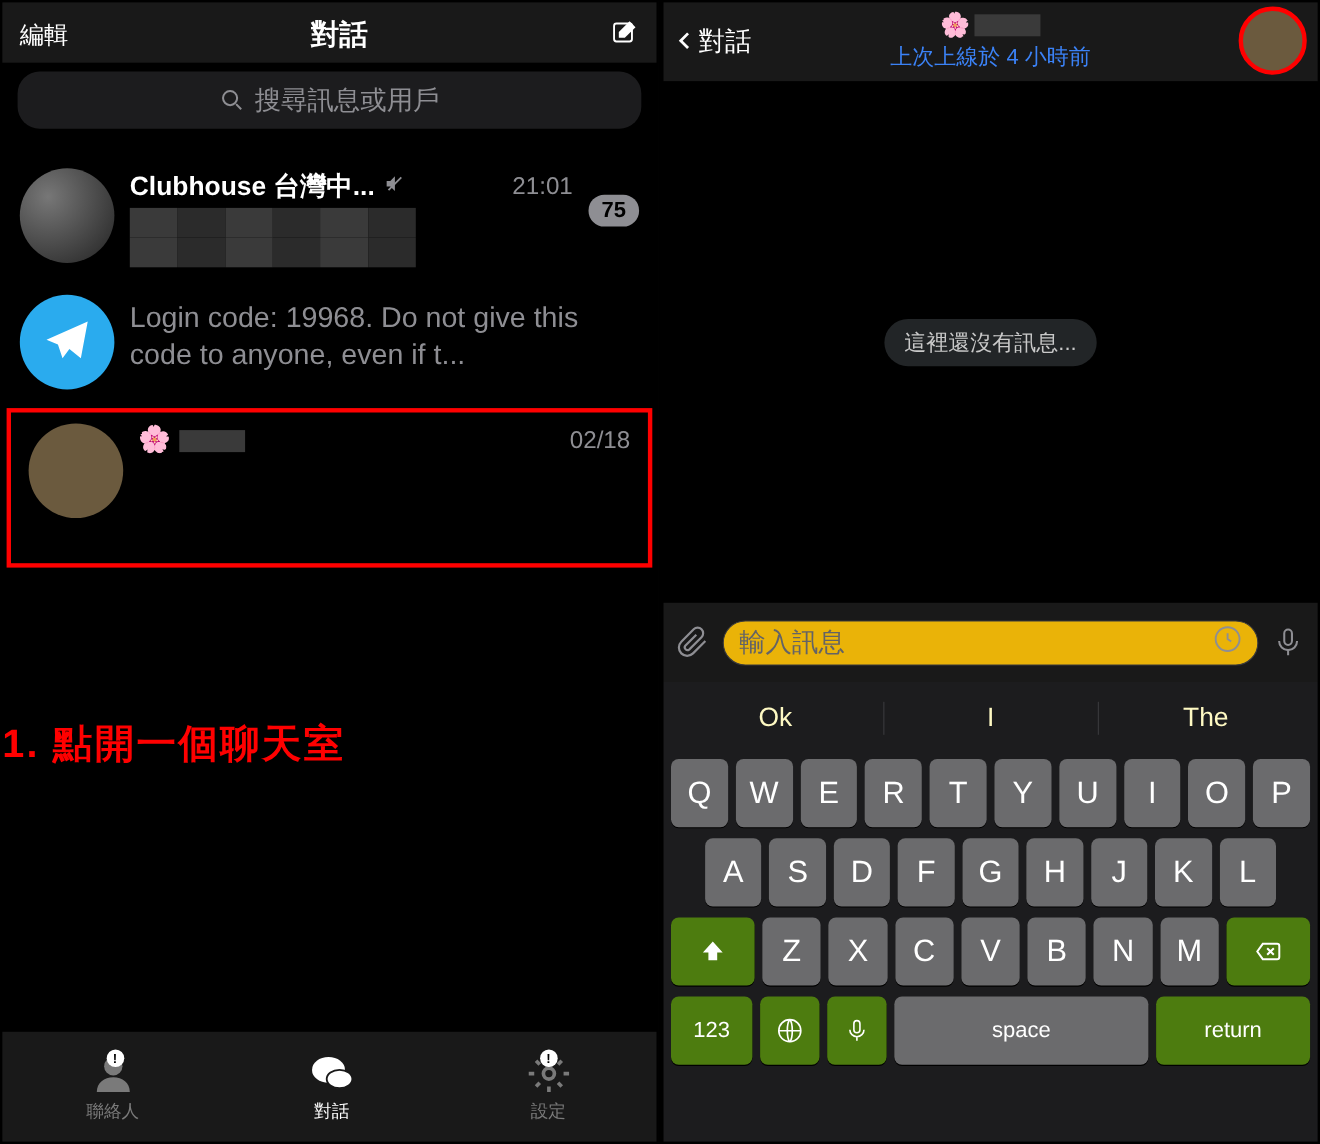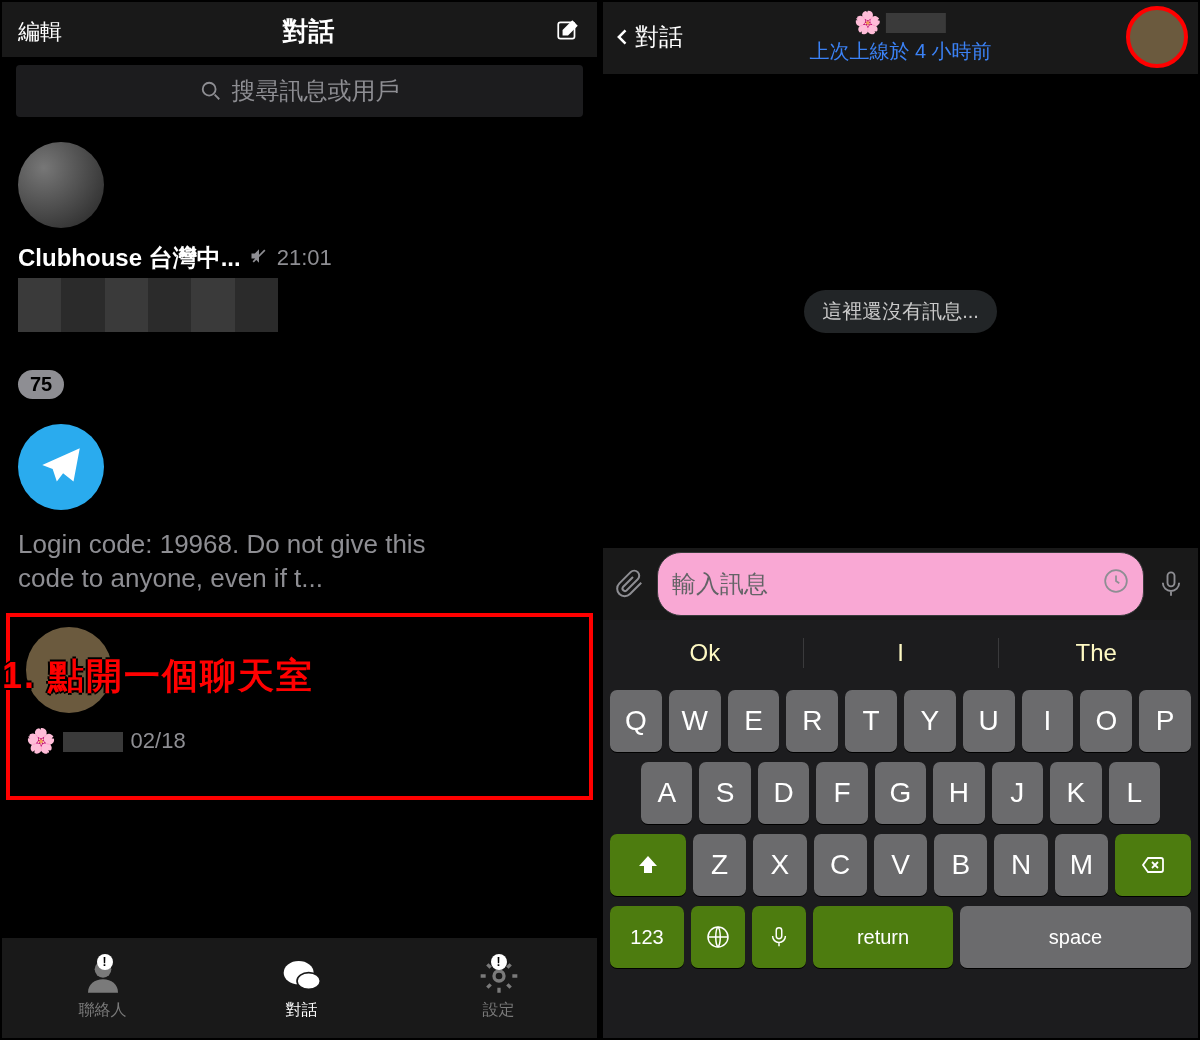--- a/index.html
+++ b/index.html
@@ -5,23 +5,23 @@
   * { box-sizing: border-box; margin:0; padding:0; font-family: -apple-system, "Helvetica Neue", Arial, sans-serif; }
   body { background:#fff; width:1200px; height:1040px; display:flex; }
   .pane { position:relative; flex:1; background:#000; color:#fff; overflow:hidden; border:2px solid #000; }
   .pane + .pane { border-left:4px solid #fff0; }
 
   
   .hdr { display:flex; align-items:center; justify-content:space-between; padding:12px 16px 8px; background:#191919; }
   .hdr .edit { color:#fff; font-size:22px; }
   .hdr .title { font-size:26px; font-weight:600; flex:1; text-align:center; }
   .compose { width:26px; height:26px; }
-  .search { margin:8px 14px 15px; background:#1c1c1e; border-radius:4px; display:flex;
+  .search { margin:8px 14px 26px; background:#1c1c1e; border-radius:20px; display:flex;
             align-items:center; justify-content:center; height:52px; color:#8e8e93; font-size:24px; gap:10px;}
-  .chat { display:flex; align-items:flex-start; padding:10px 16px 14px; gap:14px; border-bottom:1px solid #0000;flex-direction:column; }
+  .chat { display:flex; align-items:flex-start; padding:10px 16px 14px; gap:14px; border-bottom:1px solid #0000; }
   .avatar { width:86px; height:86px; border-radius:50%; background:#444; flex-shrink:0;
             display:flex; align-items:center; justify-content:center; overflow:hidden; }
   .avatar.tg { background:#2aabee; }
   .avatar.tg svg{ width:50px; height:50px; }
   .avatar.p1 { background: radial-gradient(circle at 30% 30%, #777, #222); position:relative;}
   .avatar.p3 { background:#6b5a3e; }
   .chat .meta { flex:1; min-width:0; }
   .chat .row1 { display:flex; align-items:center; gap:8px; }
   .chat .name { font-size:24px; font-weight:700; white-space:nowrap; overflow:hidden; text-overflow:ellipsis; max-width:320px;}
   .chat .muted{ color:#8e8e93; }
@@ -51,21 +51,21 @@
   .ccenter .seen { font-size:20px; color:#3b82f6; margin-top:2px;}
   .pavatar{ width:54px; height:54px; border-radius:50%; background:#6b5a3e; margin-left:auto;
             border:4px solid #f00; box-sizing:content-box;}
   .annot2 { position:absolute; top:84px; right:16px; font-size:34px; font-weight:700; color:#f00;
             text-shadow:-2px 0 #000,2px 0 #000,0 -2px #000,0 2px #000;}
   .convarea{ position:absolute; top:72px; bottom:490px; left:0; right:0; background:#000;
              display:flex; align-items:center; justify-content:center;}
   .pill { background:#222527; color:#c9c9c9; font-size:20px; padding:8px 18px; border-radius:22px;}
   .composer{ position:absolute; bottom:418px; left:0; right:0; height:72px; background:#191919;
              display:flex; align-items:center; padding:0 10px; gap:10px;}
-  .cfield { flex:1; height:64px; border:1px solid #3a3a3c; border-radius:24px; background:#f9a8d4;
+  .cfield { flex:1; height:41px; border:1px solid #3a3a3c; border-radius:24px; background:#eab308;
             display:flex; align-items:center; padding:0 14px; color:#636366; font-size:24px; gap:22px;}
   .cfield .sticker{ margin-left:auto; color:#8e8e93;}
   .cicon{ color:#8e8e93; width:34px; height:34px; display:flex; align-items:center; justify-content:center;}
 
   
   .kb { position:absolute; bottom:0; left:0; right:0; height:418px; background:#1c1c1e;
         display:flex; flex-direction:column; padding:6px 4px 6px; }
   .sugrow{ display:flex; height:54px; color:#fef9c3; font-size:24px; }
   .sug{ flex:1; display:flex; align-items:center; justify-content:center; position:relative;}
   .sug+.sug:before{ content:""; position:absolute; left:0; top:12px; bottom:12px; width:1px; background:#3a3a3c;}
@@ -284,17 +284,17 @@
             <circle cx="12" cy="12" r="10"></circle>
             <path d="M2 12h20M12 2c3 3 3 17 0 20M12 2c-3 3-3 17 0 20"></path>
           </svg>
       </div>
       <div class="key fn mic">
         <svg width="22" height="22" viewBox="0 0 24 24" fill="none" stroke="#fff" stroke-width="1.6">
             <rect x="9" y="2" width="6" height="12" rx="3"></rect>
             <path d="M5 11a7 7 0 0014 0M12 18v4"></path>
           </svg>
       </div>
+      <div class="key fn space" style="background:#6b6b6d;">space</div>
       <div class="key fn ret">return</div>
-      <div class="key fn space" style="background:#6b6b6d;">space</div>
     </div>
   </div>
 </div>
 
 </body></html>

